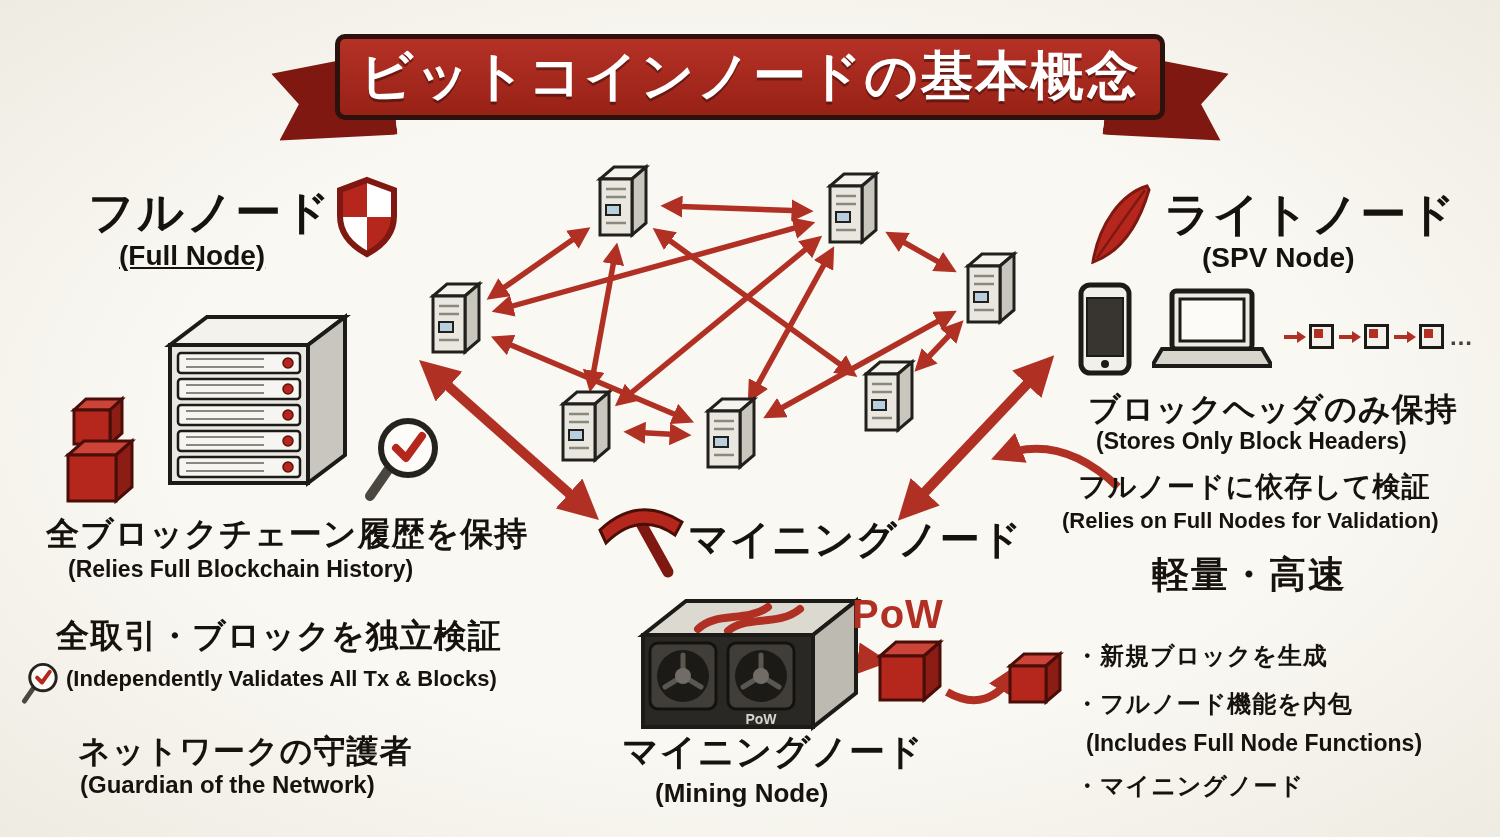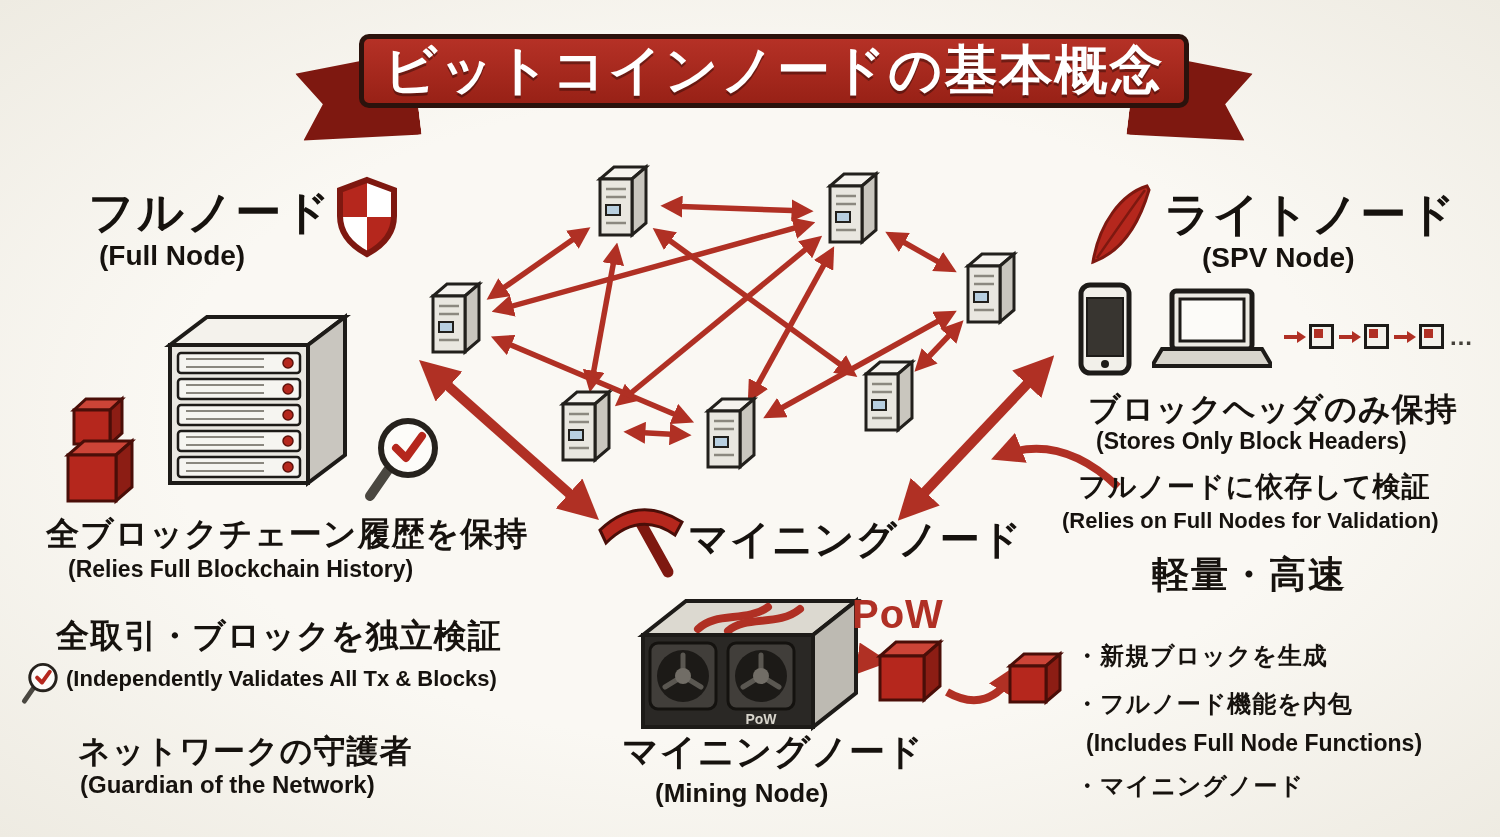--- a/index.html
+++ b/index.html
@@ -3,21 +3,21 @@
 <meta charset="utf-8">
 <style>
   html,body{margin:0;padding:0;}
   body{font-family:"Liberation Sans","DejaVu Sans",sans-serif;background:#e8e5de;}
   .stage{position:relative;width:1500px;height:837px;overflow:hidden;color:#16120e;
     background:radial-gradient(ellipse at center,#faf8f3 55%,#eeebe2 100%);}
   .abs{position:absolute;}
   svg{display:block;}
 
   
-  .banner{position:absolute;left:335px;top:34px;width:830px;height:74px;z-index:5;margin-left:24px;}
+  .banner{position:absolute;left:335px;top:34px;width:830px;height:86px;z-index:5;}
   .banner-tail{position:absolute;top:24px;width:118px;height:84px;background:#7e1810;}
   .banner-tail.left{left:-60px;transform:rotate(-7deg);clip-path:polygon(100% 0,0 10%,20% 50%,0 90%,100% 100%);}
   .banner-tail.right{right:-60px;transform:rotate(7deg);clip-path:polygon(0 0,100% 10%,80% 50%,100% 90%,0 100%);}
   .banner-body{position:absolute;inset:0;background:linear-gradient(#b53126,#982116);
     border:5px solid #2b120c;border-radius:10px;display:flex;align-items:center;justify-content:center;}
   .banner-title{color:#fff;font-size:53px;font-weight:900;letter-spacing:2px;text-shadow:0 3px 0 rgba(0,0,0,.35);white-space:nowrap;}
 
   
   .h-jp{font-size:46px;font-weight:900;letter-spacing:2px;white-space:nowrap;}
   .h-en{font-size:28px;font-weight:800;white-space:nowrap;}
@@ -110,21 +110,21 @@
         </clipPath>
       </defs>
     <path d="M35 4 L62 14 V40 C62 58 50 70 35 78 C20 70 8 58 8 40 V14 Z" fill="#ffffff"></path>
     <g clip-path="url(#shieldClip)">
       <rect x="8" y="0" width="27" height="41" fill="#b5271d"></rect>
       <rect x="35" y="41" width="27" height="41" fill="#b5271d"></rect>
     </g>
     <path d="M35 4 L62 14 V40 C62 58 50 70 35 78 C20 70 8 58 8 40 V14 Z" fill="none" stroke="#7e1810" stroke-width="6"></path>
   </svg>
 
-  <div class="abs h-en z2" style="left:99px;top:240px;">(Full Node)</div>
+  <div class="abs h-en z2" style="left:119px;top:240px;text-decoration:underline;">(Full Node)</div>
 
   <svg class="abs z2" style="left:140px;top:283px;" width="230" height="215" viewBox="0 0 230 215">
     <polygon points="30,62 168,62 205,34 67,34" fill="#f4f2ec" stroke="#1d1b18" stroke-width="4"></polygon>
     <polygon points="168,62 205,34 205,172 168,200" fill="#c9c6bf" stroke="#1d1b18" stroke-width="4"></polygon>
     <rect x="30" y="62" width="138" height="138" fill="#e9e7e1" stroke="#1d1b18" stroke-width="4"></rect>
     <g>
       <rect x="38" y="70" width="122" height="20" rx="3" fill="#f6f5f1" stroke="#1d1b18" stroke-width="2.5"></rect>
       <line x1="46" y1="76" x2="124" y2="76" stroke="#8a877f" stroke-width="2"></line>
       <line x1="46" y1="84" x2="124" y2="84" stroke="#8a877f" stroke-width="2"></line>
       <circle cx="148" cy="80" r="5" fill="#b5271d" stroke="#5f120b" stroke-width="1.5"></circle>

